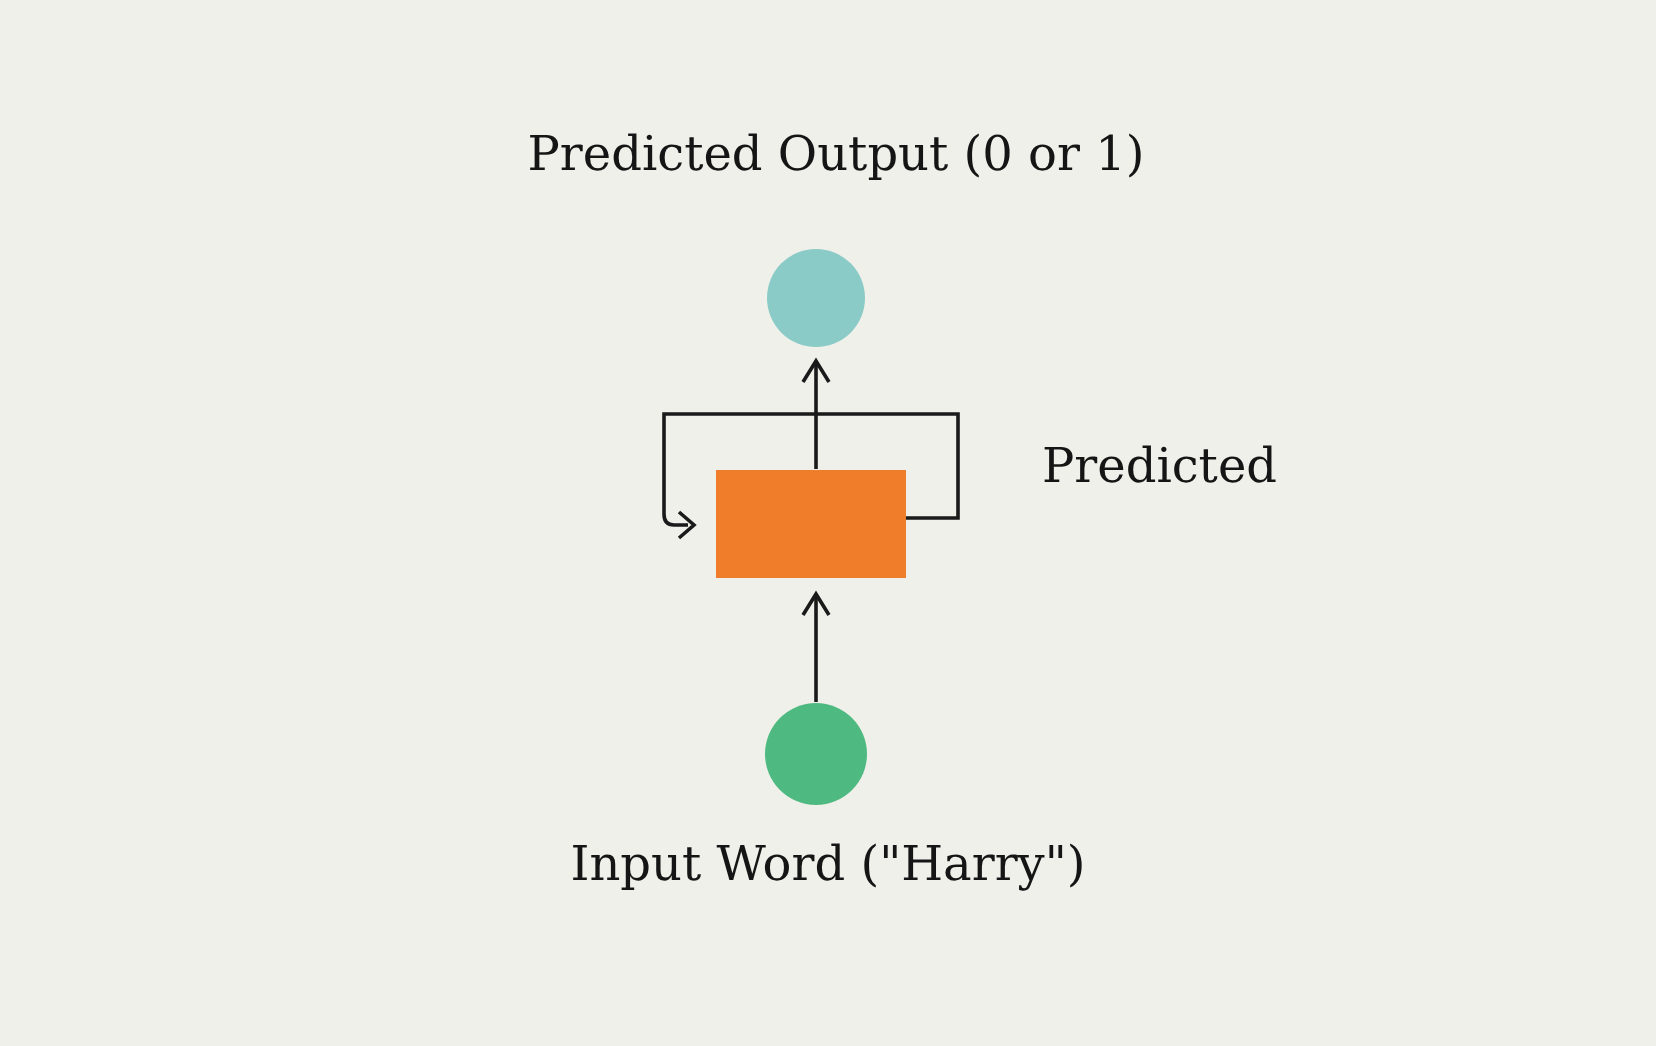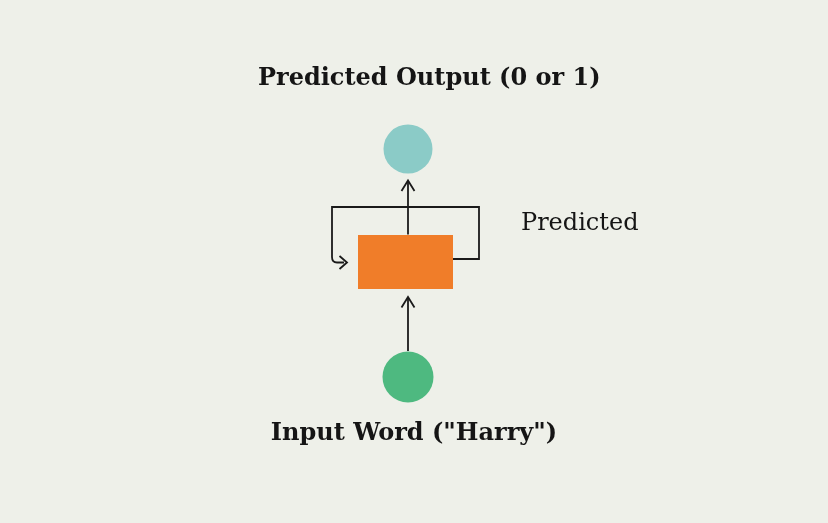--- a/index.html
+++ b/index.html
@@ -22,35 +22,34 @@
   }
   .label {
     position: absolute;
     font-size: 24px;
     line-height: 30px;
     color: #151515;
     white-space: nowrap;
   }
   .label-centered {
     text-align: center;
-    font-weight: bold;
   }
   #output-label {
     left: 258px;
     top: 62px;
     width: 320px;
   }
   #input-label {
     left: 254px;
     top: 417px;
     width: 320px;
   }
   #activations-label {
     left: 521px;
-    top: 207px;
+    top: 218px;
   }
 </style>
 </head>
 <body>
 
 <div class="canvas">
 
   <svg class="diagram-svg" width="828" height="523" viewBox="0 0 828 523">
 
     <rect x="0" y="0" width="828" height="523" fill="#EEF0E9"></rect>

